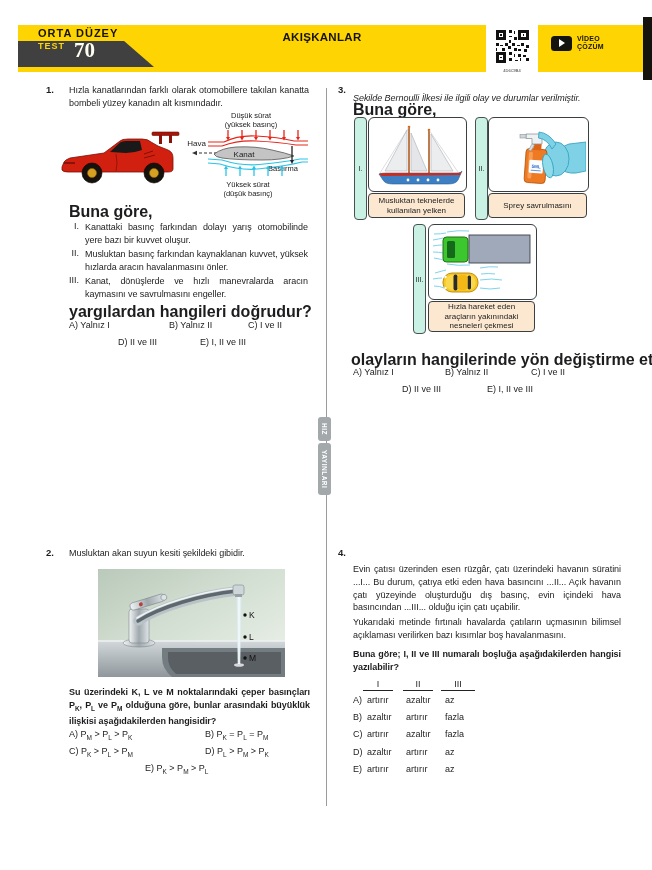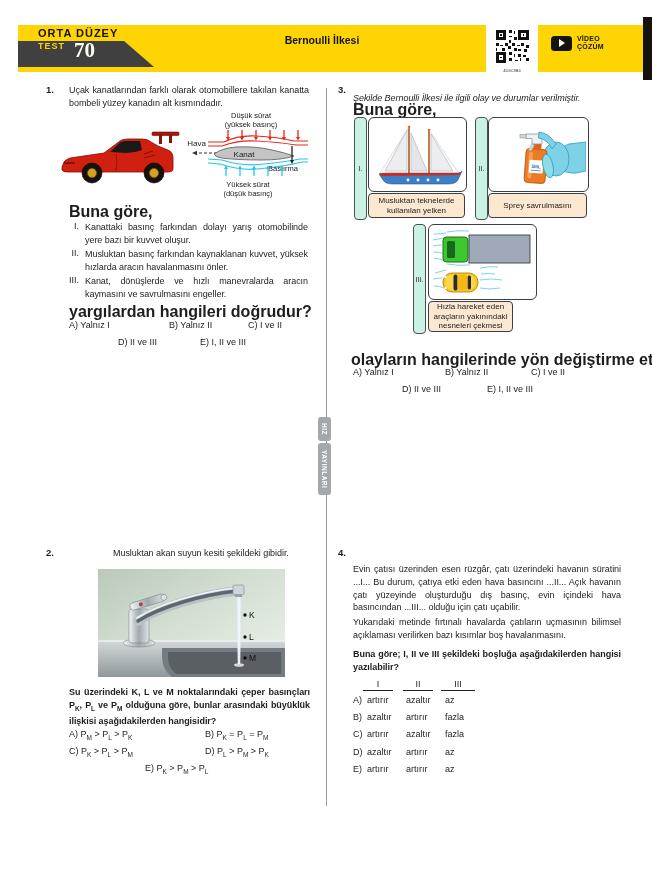--- a/index.html
+++ b/index.html
@@ -56,21 +56,21 @@
 </head>
 <body>
 
 <div class="abs band"></div>
 <div class="abs level">ORTA DÜZEY</div>
 <div class="abs test-shape">
   <span class="test-word">TEST</span>
   <span class="test-num">70</span>
 </div>
 <div class="abs subject-wrap">
-  <div class="topic">Bernoulli İlkesi</div>
+  <div class="subject">AKIŞKANLAR</div>
 </div>
 <div class="abs qrbox">
   <svg width="38" height="36" viewBox="0 0 24 24" shape-rendering="crispEdges" style="margin-top:3px;">
     <rect x="0" y="0" width="24" height="24" fill="#fff"></rect>
     <g fill="#111">
       <rect x="1" y="1" width="7" height="7"></rect>
         <rect x="16" y="1" width="7" height="7"></rect>
         <rect x="1" y="16" width="7" height="7"></rect>
       <rect x="3" y="3" width="3" height="3" fill="#fff"></rect>
         <rect x="18" y="3" width="3" height="3" fill="#fff"></rect>
@@ -119,21 +119,21 @@
 </div>
 <div class="abs edge"></div>
 
 <div class="abs divider"></div>
 <div class="abs pub-badge">
   <div class="pb1">HIZ</div>
   <div class="pb2">YAYINLARI</div>
 </div>
 
 <span class="abs qnum" style="left:46px;top:84px;">1.</span>
-<p class="abs qt" style="left:69px;top:84px;width:240px;">Uçak kanatlarından farklı olarak otomobillere takılan kanatta bombeli yüzey kanadın alt kısmındadır.</p>
+<p class="abs qt" style="left:69px;top:84px;width:240px;">Hızla kanatlarından farklı olarak otomobillere takılan kanatta bombeli yüzey kanadın alt kısmındadır.</p>
 
 <svg class="abs" style="left:56px;top:110px;" width="256" height="88" viewBox="0 0 256 88">
 
   <g>
     <rect x="96" y="22" width="27" height="3.5" rx="1" fill="#a81508" stroke="#6d0d04" stroke-width=".6"></rect>
     <rect x="103" y="25" width="3" height="9" fill="#8a1208"></rect>
     <rect x="113" y="25" width="3" height="8" fill="#8a1208"></rect>
     <path d="M6,57 L8,52 Q9,50 14,48 L48,43 L64,31 Q66,29 72,29 L86,29 Q92,29 95,32 L102,36 L112,40 Q117,42 117,48 L117,59 Q117,62 112,62 L12,62 Q7,62 6,60 Z" fill="#d22010" stroke="#7a0f05" stroke-width=".8"></path>
     <path d="M54,42 L64,32.5 Q66,31 70,31 L84,31 L86,40 Q78,43 70,43 Z" fill="#191919"></path>
     <rect x="8" y="52" width="11" height="2" fill="#8a1208"></rect>
@@ -211,21 +211,21 @@
   <span class="opt" style="left:0;">A) Yalnız I</span>
   <span class="opt" style="left:100px;">B) Yalnız II</span>
   <span class="opt" style="left:179px;">C) I ve II</span>
 </div>
 <div class="abs" style="left:69px;top:337px;width:240px;height:12px;">
   <span class="opt" style="left:49px;">D) II ve III</span>
   <span class="opt" style="left:131px;">E) I, II ve III</span>
 </div>
 
 <span class="abs qnum" style="left:46px;top:547px;">2.</span>
-<p class="abs qt" style="left:69px;top:547px;width:240px;margin-left:44px;">Musluktan akan suyun kesiti şekildeki gibidir.</p>
+<p class="abs qt" style="left:69px;top:547px;width:240px;">Musluktan akan suyun kesiti şekildeki gibidir.</p>
 
 <svg class="abs" style="left:98px;top:569px;" width="187" height="108" viewBox="0 0 187 108">
   <defs>
     <linearGradient id="bgg" x1="0" y1="0" x2="1" y2="1">
       <stop offset="0" stop-color="#b9c9ba"></stop>
         <stop offset=".45" stop-color="#d3dfd2"></stop>
         <stop offset="1" stop-color="#eef3ec"></stop>
     </linearGradient>
     <linearGradient id="cnt" x1="0" y1="0" x2="0" y2="1">
       <stop offset="0" stop-color="#d2d8da"></stop>
@@ -358,37 +358,37 @@
       <rect x="11" y="45" width="35" height="19" rx="9" fill="#f7c71f" stroke="#b8860b" stroke-width=".9"></rect>
       <rect x="13.5" y="47" width="30" height="15" rx="7" fill="#fad84e"></rect>
       <rect x="21.5" y="46.5" width="4" height="16" rx="2" fill="#2b2b2b"></rect>
       <rect x="35.5" y="47.5" width="3.5" height="14" rx="1.7" fill="#2b2b2b"></rect>
       <rect x="25.5" y="47" width="10" height="15" rx="3" fill="#f3b816"></rect>
       <circle cx="13.5" cy="49" r="1.2" fill="#fff"></circle>
         <circle cx="13.5" cy="60" r="1.2" fill="#fff"></circle>
     </g>
   </svg>
 </div>
-<div class="abs capbox" style="left:428px;top:301px;width:85px;height:31px;">Hızla hareket eden araçların yakınındaki nesneleri çekmesi</div>
+<div class="abs capbox" style="left:428px;top:301px;width:107px;height:31px;">Hızla hareket eden araçların yakınındaki nesneleri çekmesi</div>
 
 <span class="abs qt bold" style="left:351px;top:351px;white-space:nowrap;">olayların hangilerinde yön değiştirme etkisi gözlenir?</span>
 <div class="abs" style="left:353px;top:367px;width:268px;height:12px;">
   <span class="opt" style="left:0;">A) Yalnız I</span>
   <span class="opt" style="left:92px;">B) Yalnız II</span>
   <span class="opt" style="left:178px;">C) I ve II</span>
 </div>
 <div class="abs" style="left:353px;top:384px;width:268px;height:12px;">
   <span class="opt" style="left:49px;">D) II ve III</span>
   <span class="opt" style="left:134px;">E) I, II ve III</span>
 </div>
 
 <span class="abs qnum" style="left:338px;top:547px;">4.</span>
 <p class="abs qt" style="left:353px;top:563px;width:268px;">Evin çatısı üzerinden esen rüzgâr, çatı üzerindeki havanın süratini ...I... Bu durum, çatıya etki eden hava basıncını ...II... Açık havanın çatı yüzeyinde oluşturduğu dış basınç, evin içindeki hava basıncından ...III... olduğu için çatı uçabilir.</p>
 <p class="abs qt" style="left:353px;top:616px;width:268px;">Yukarıdaki metinde fırtınalı havalarda çatıların uçmasının bilimsel açıklaması verilirken bazı kısımlar boş havalanmasını.</p>
-<p class="abs qt bold" style="left:353px;top:648px;width:268px;">Buna göre; I, II ve III şekildeki boşluğa aşağıdakilerden hangisi yazılabilir?</p>
+<p class="abs qt bold" style="left:353px;top:648px;width:268px;">Buna göre; I, II ve III numaralı boşluğa aşağıdakilerden hangisi yazılabilir?</p>
 
 <div class="abs" style="left:353px;top:679px;width:160px;height:110px;">
   <span class="th" style="left:10px;top:0;width:30px;">I</span>
   <span class="th" style="left:50px;top:0;width:30px;">II</span>
   <span class="th" style="left:88px;top:0;width:34px;">III</span>
 
   <div class="trow" style="left:0;top:16px;">
     <span style="left:0;">A)</span>
       <span style="left:14px;">artırır</span>
     <span style="left:53px;">azaltır</span>

